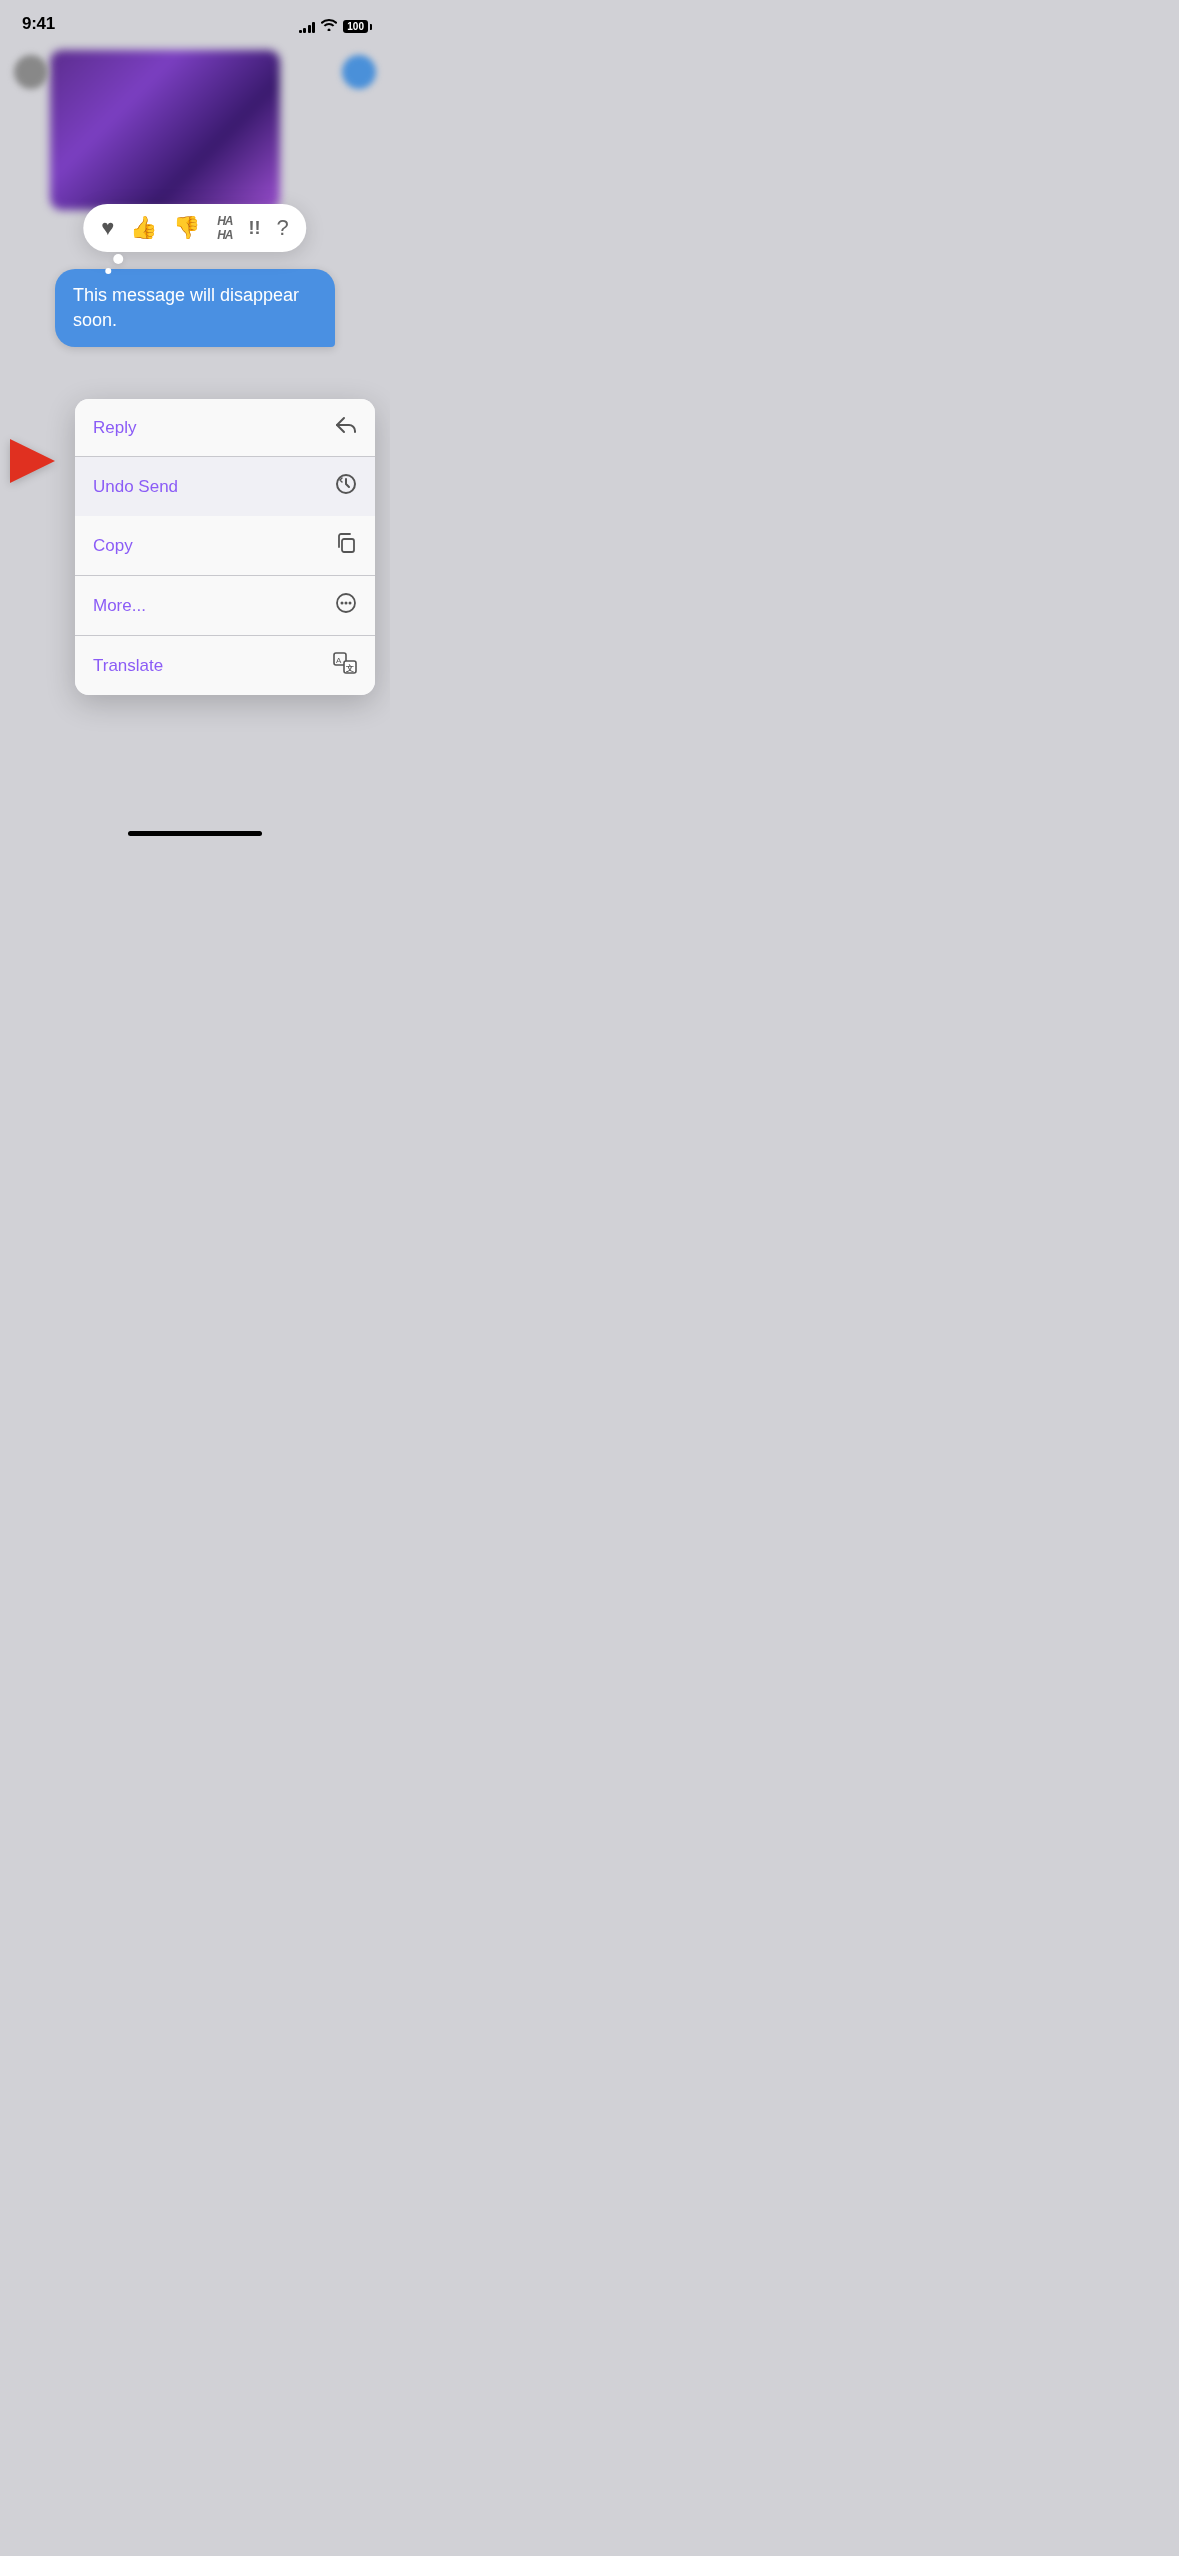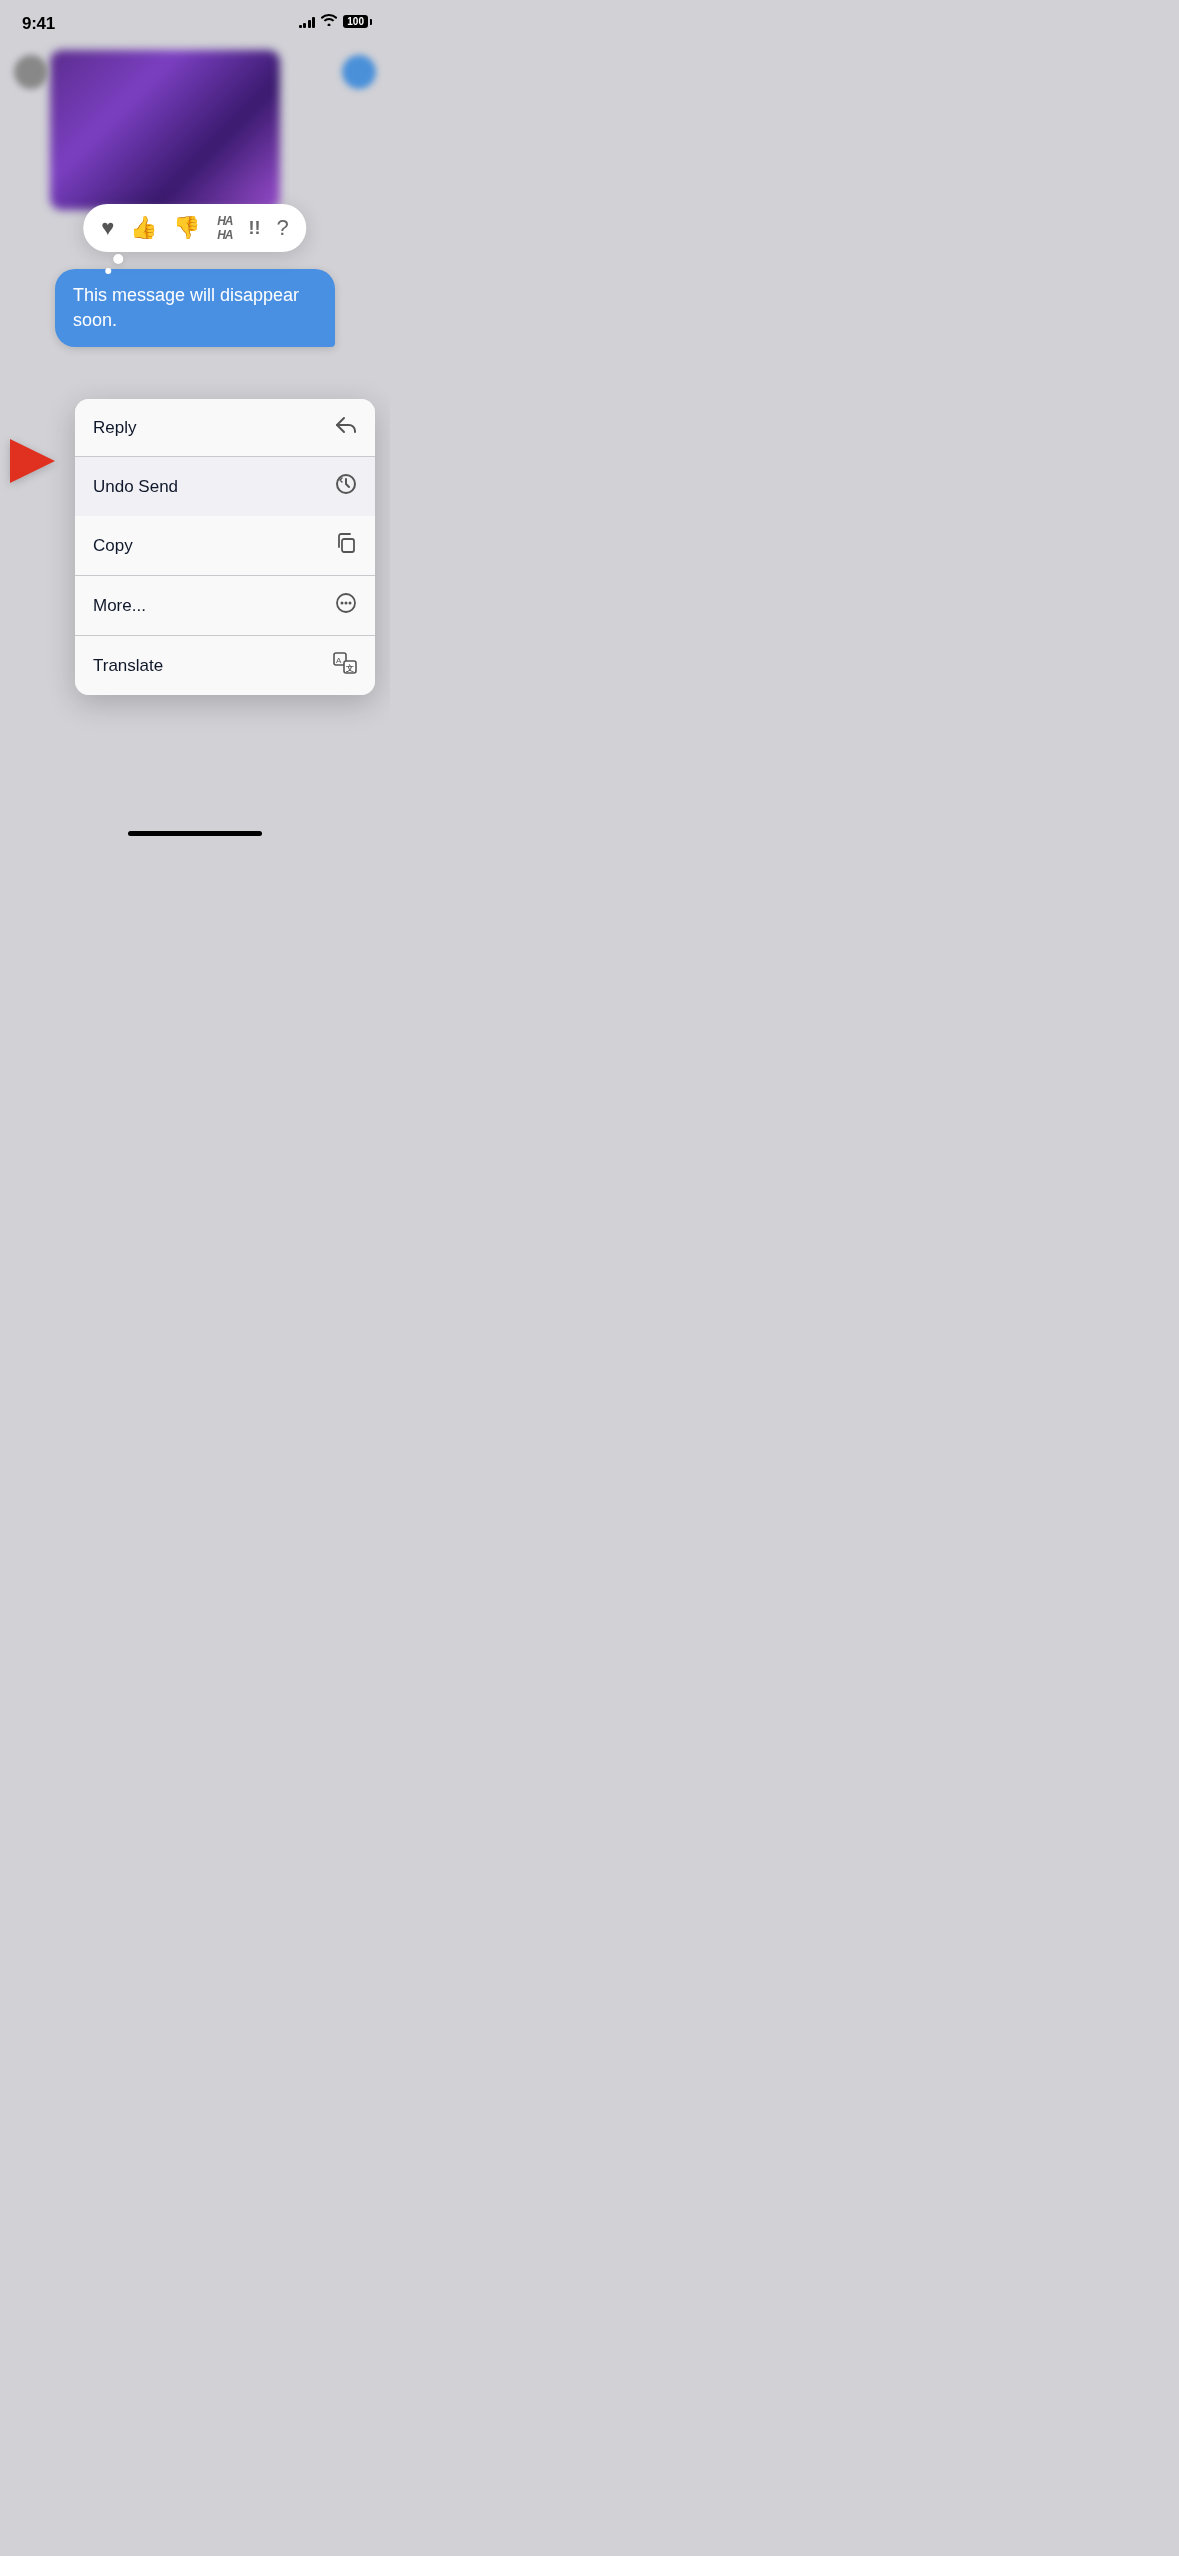--- a/index.html
+++ b/index.html
@@ -11,21 +11,21 @@
       background: #d1d1d6;
       font-family: -apple-system, 'SF Pro Display', 'Helvetica Neue', sans-serif;
       overflow: hidden;
       position: relative;
     }
 
     
     .status-bar {
       display: flex;
       justify-content: space-between;
-      align-items: flex-start;
+      align-items: flex-end;
       padding: 14px 22px 6px;
       position: relative;
       z-index: 10;
     }
 
     .status-time {
       font-size: 17px;
       font-weight: 600;
       color: #000;
       letter-spacing: -0.3px;
@@ -225,21 +225,21 @@
     .menu-item:last-child {
       border-bottom: none;
     }
 
     .menu-item-group {
       border-bottom: 8px solid #e5e5ea;
     }
 
     .menu-label {
       font-size: 17px;
-      color: #0f172a;
+      color: #8b5cf6;
     }
 
     .menu-icon {
       font-size: 20px;
       color: #666;
     }
 
     
     .arrow-indicator {
       position: absolute;

